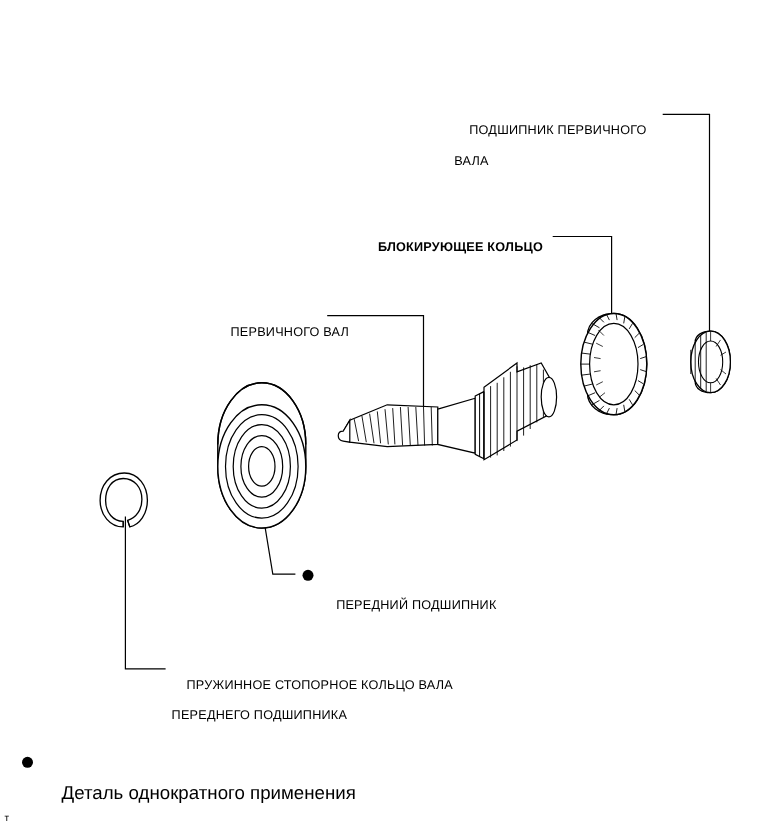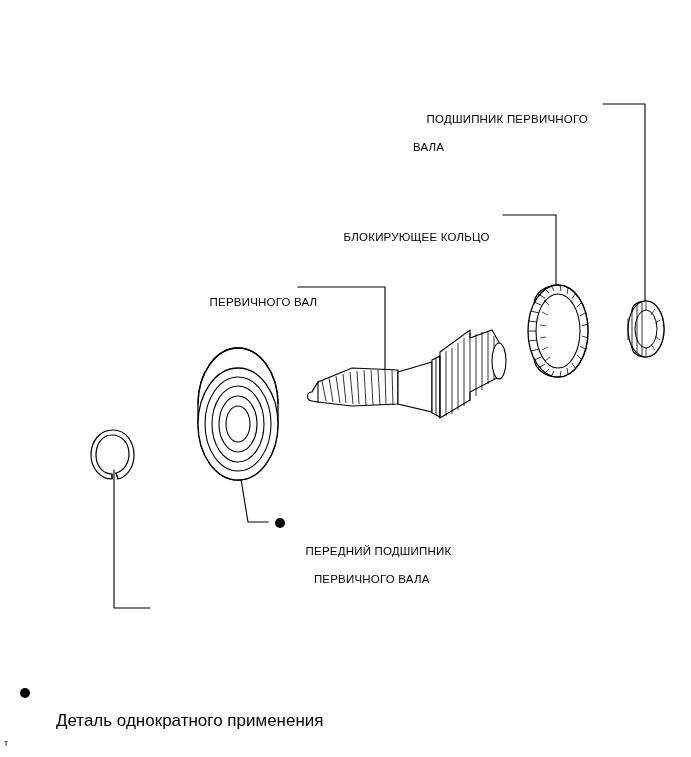--- a/index.html
+++ b/index.html
@@ -249,33 +249,36 @@
       </g>
     </g>
 
   </svg>
 
   <div class="label" style="left:413px; top:98px;">
     <span>ПОДШИПНИК ПЕРВИЧНОГО</span>
     <span class="label-line2">ВАЛА</span>
   </div>
 
-  <div class="label" style="left:330px; top:216px;">
+  <div class="label" style="left:330px; top:204px;font-weight:bold;">
     <span>БЛОКИРУЮЩЕЕ КОЛЬЦО</span>
   </div>
 
   <div class="label" style="left:196px; top:281px;">
     <span>ПЕРВИЧНОГО ВАЛ</span>
   </div>
 
-
-  <div class="bullet-label" style="left:275px; top:516px;text-align:center;">
+  <div class="label" style="left:156px; top:602px;">
+    <span>ПРУЖИННОЕ СТОПОРНОЕ КОЛЬЦО ВАЛА</span>
+    <span class="label-line2">ПЕРЕДНЕГО ПОДШИПНИКА</span>
+  </div>
+
+  <div class="bullet-label" style="left:275px; top:516px;">
     <span class="bullet-dot"></span>
     <span>ПЕРЕДНИЙ ПОДШИПНИК</span>
-    <span class="label-line2">ПЕРВИЧНОГО ВАЛА</span>
   </div>
 
   <div class="footnote" style="left:20px; top:686px;">
     <span class="bullet-dot"></span>
     <span>Деталь однократного применения</span>
   </div>
 
   <div class="corner-mark" style="left:4px; top:738px;">т</div>
 
 </div>

